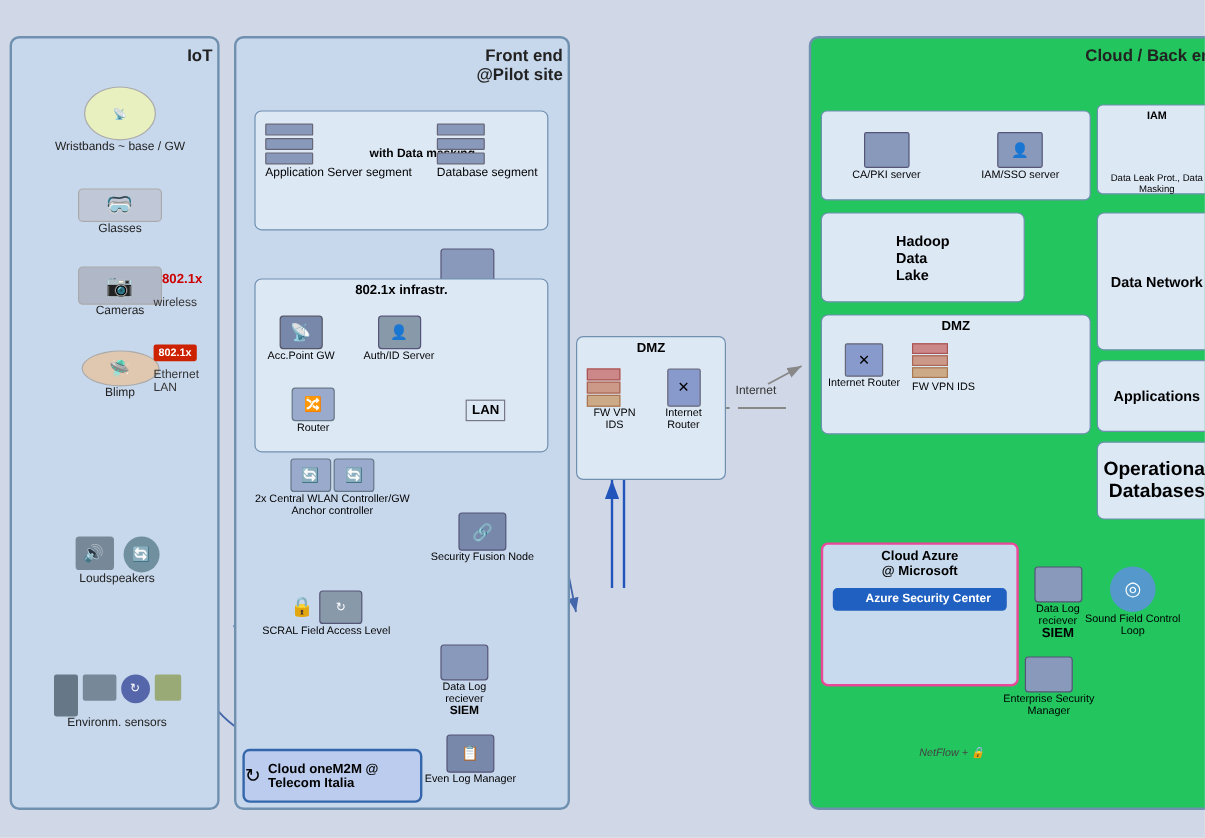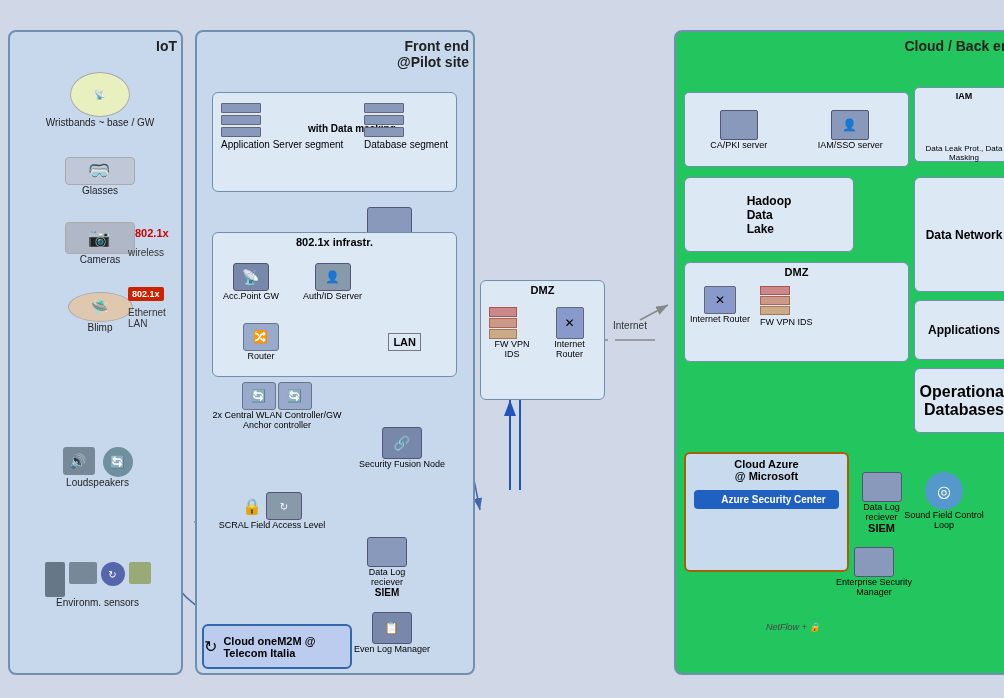--- a/index.html
+++ b/index.html
@@ -363,21 +363,21 @@
           <div style="display:flex;flex-direction:column;gap:1px;margin-bottom:2px;">
             <div style="width:30px;height:9px;background:#cc8888;border:1px solid #aa5555;"></div>
             <div style="width:30px;height:9px;background:#cc9988;border:1px solid #aa6655;"></div>
             <div style="width:30px;height:9px;background:#ccaa88;border:1px solid #aa7755;"></div>
           </div>
           <span>FW VPN IDS</span>
         </div>
       </div>
     </div>
 
-    <div style="position:absolute;left:8px;top:420px;width:165px;height:120px;border:2px solid #a16207;border-radius:6px;background:#c8daee;">
+    <div style="position:absolute;left:8px;top:420px;width:165px;height:120px;border:2px solid #ec4899;border-radius:6px;background:#c8daee;">
       <div style="font-weight:bold;font-size:11px;text-align:center;padding:4px;">Cloud Azure<br>@ Microsoft</div>
       <div class="azure-btn" style="margin:4px 8px;padding-left:20px;">
         <span>Azure Security Center</span>
       </div>
     </div>
 
     <div style="position:absolute;left:180px;top:440px;text-align:center;font-size:9px;width:80px;margin-left:48px;">
       <div style="width:38px;height:38px;background:#5599cc;border-radius:50%;margin:0 auto;display:flex;align-items:center;justify-content:center;font-size:16px;color:white;">◎</div>
       <span>Sound Field Control Loop</span>
     </div>

